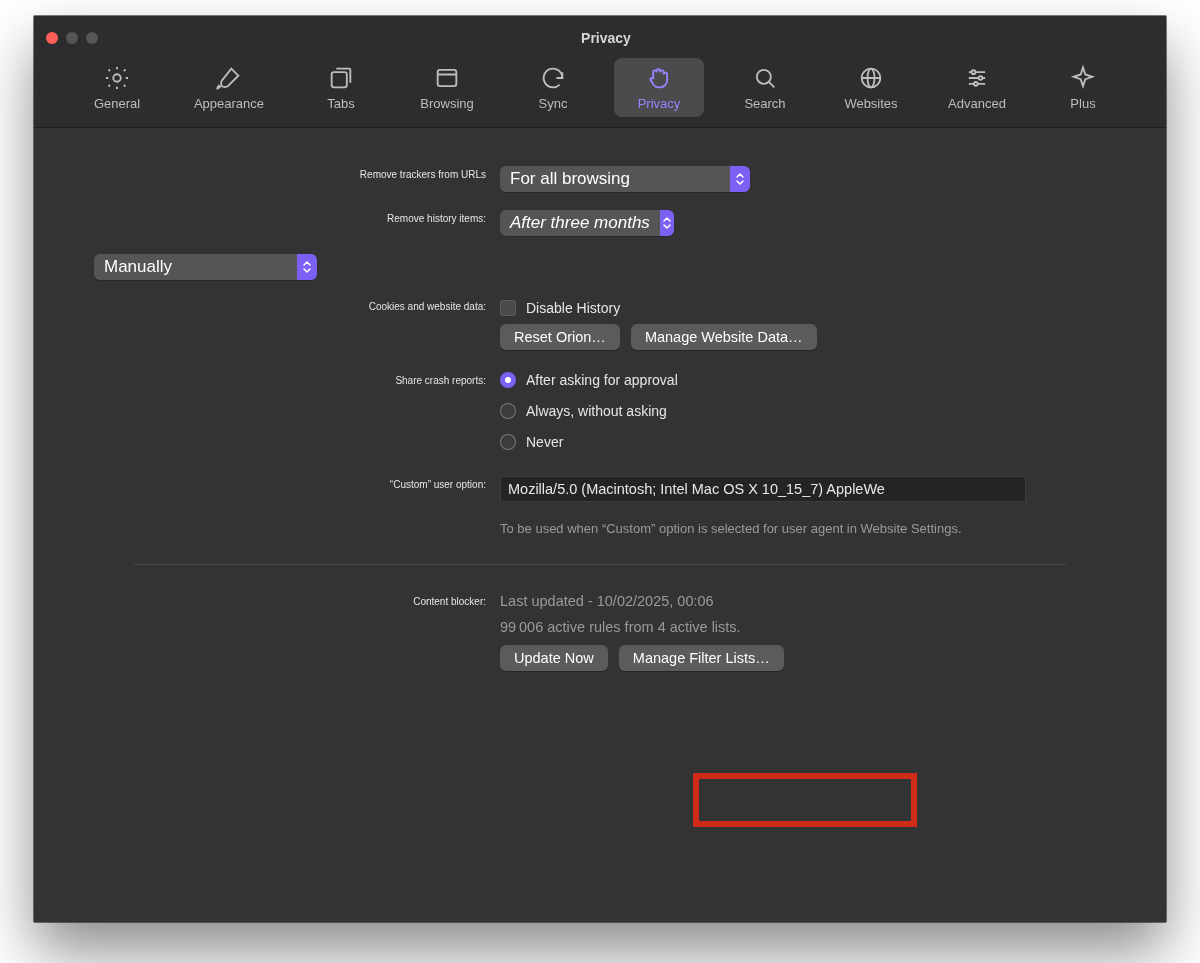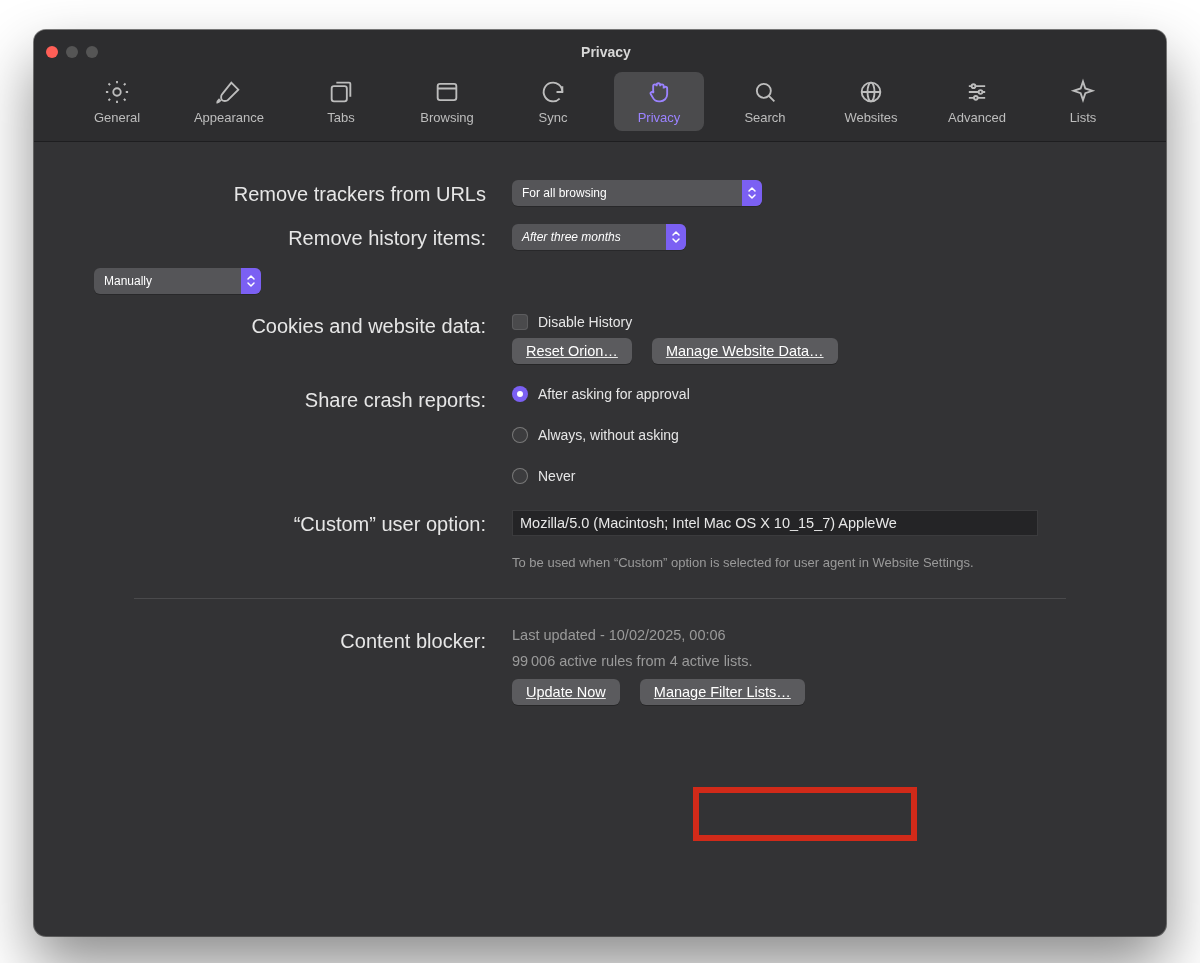--- a/index.html
+++ b/index.html
@@ -17,24 +17,24 @@
     --radio-outline:#777;
     --highlight:#d12a19;
   }
   body{
     margin:0; background:#fff;
     font-family:-apple-system,Helvetica,Arial,sans-serif;
     font-size:14px; color:var(--text);
     width:1200px; height:963px;
   }
   .window{
-    position:absolute; left:34px; top:30px;
+    position:absolute; left:34px; top:16px;
     width:1132px; height:906px;
     background:var(--bg);
-    border-radius:12px;
+    border-radius:1px;
     box-shadow:0 30px 60px rgba(0,0,0,.45),0 0 0 1px rgba(0,0,0,.5);
     overflow:hidden;
   }
   .titlebar{
     height:28px; padding:8px 12px 0; display:flex; align-items:center;
     background:var(--toolbar-bg);
   }
   .traffic{display:flex; gap:8px;}
   .traffic span{width:12px; height:12px; border-radius:50%;}
   .t-close{background:#ff5f57;}
@@ -55,42 +55,42 @@
   .tbtn.active{background:#4b4b4d;}
   .tbtn svg{width:28px; height:28px; display:block;}
   .tbtn.active svg{stroke:var(--accent-active);}
   .tbtn.active .tlab{color:var(--accent-active);}
   .tbtn .tlab{font-size:13px; margin-top:4px;}
   .content{
     padding:38px 60px 40px 60px;
   }
   .row{display:flex; align-items:flex-start; margin-bottom:18px;}
   .row .label{
-    width:392px; text-align:right; padding-right:26px;
-    padding-top:3px; font-size:20px;
+    width:392px; text-align:right; padding-right:14px;
+    padding-top:3px; font-size:10px;
   }
   .row .ctrl{flex:1; display:flex; flex-direction:column; align-items:flex-start; gap:8px;}
-  .inline-ctrls{display:flex; gap:20px;text-decoration:underline;}
+  .inline-ctrls{display:flex; gap:11px;}
 
   .select{
     display:inline-flex; align-items:center;
     background:var(--select-bg); border-radius:6px;
-    height:26px; color:#fff; font-size:12px;
+    height:26px; color:#fff; font-size:17px;
     box-shadow:0 1px 0 rgba(0,0,0,.2);
     overflow:hidden;
   }
   .select .sel-text{padding:0 10px; white-space:nowrap;}
   .select .spinner{
     width:20px; height:26px; background:var(--accent);
     display:flex; flex-direction:column; align-items:center; justify-content:center;
     gap:0px;
   }
   .select1{width:250px;}
   .select2{width:174px;font-style:italic;}
-  .select3{width:167px;}
+  .select3{width:223px;}
 
   .checkbox-row{display:flex; align-items:center; gap:10px; padding-top:2px;}
   .checkbox{
     width:16px; height:16px; border-radius:4px;
     background:#4a4a4c; box-shadow:inset 0 0 0 1px #5c5c5e;
   }
 
   .btn{
     display:inline-flex; align-items:center; justify-content:center;
     height:26px; padding:0 14px; border-radius:6px;
@@ -219,21 +219,21 @@
           <circle cx="15" cy="12" r="1.6" fill="#2d2d2f"></circle>
           <circle cx="11" cy="17" r="1.6" fill="#2d2d2f"></circle>
         </svg>
       <span class="tlab">Advanced</span>
     </div>
 
     <div class="tbtn">
       <svg viewBox="0 0 24 24" fill="none" stroke="#bdbdbd" stroke-width="1.6">
           <path d="M12 3l2 6 6 2-6 2-2 6-2-6-6-2 6-2 2-6z"></path>
         </svg>
-      <span class="tlab">Lists</span>
+      <span class="tlab">Plus</span>
     </div>
 
   </div>
 
   <div class="content">
 
     <div class="row">
       <div class="label">Remove trackers from URLs</div>
       <div class="ctrl">
         <div class="select select1">
@@ -283,21 +283,21 @@
         </div>
         <div class="inline-ctrls">
           <div class="btn">Reset Orion…</div>
           <div class="btn">Manage Website Data…</div>
         </div>
       </div>
     </div>
 
     <div class="row" style="margin-top:22px">
       <div class="label">Share crash reports:</div>
-      <div class="ctrl" style="gap:25px">
+      <div class="ctrl" style="gap:15px">
         <div class="radio-row">
           <span class="radio checked"></span>
           <span>After asking for approval</span>
         </div>
         <div class="radio-row">
           <span class="radio"></span>
           <span>Always, without asking</span>
         </div>
         <div class="radio-row">
           <span class="radio"></span>

